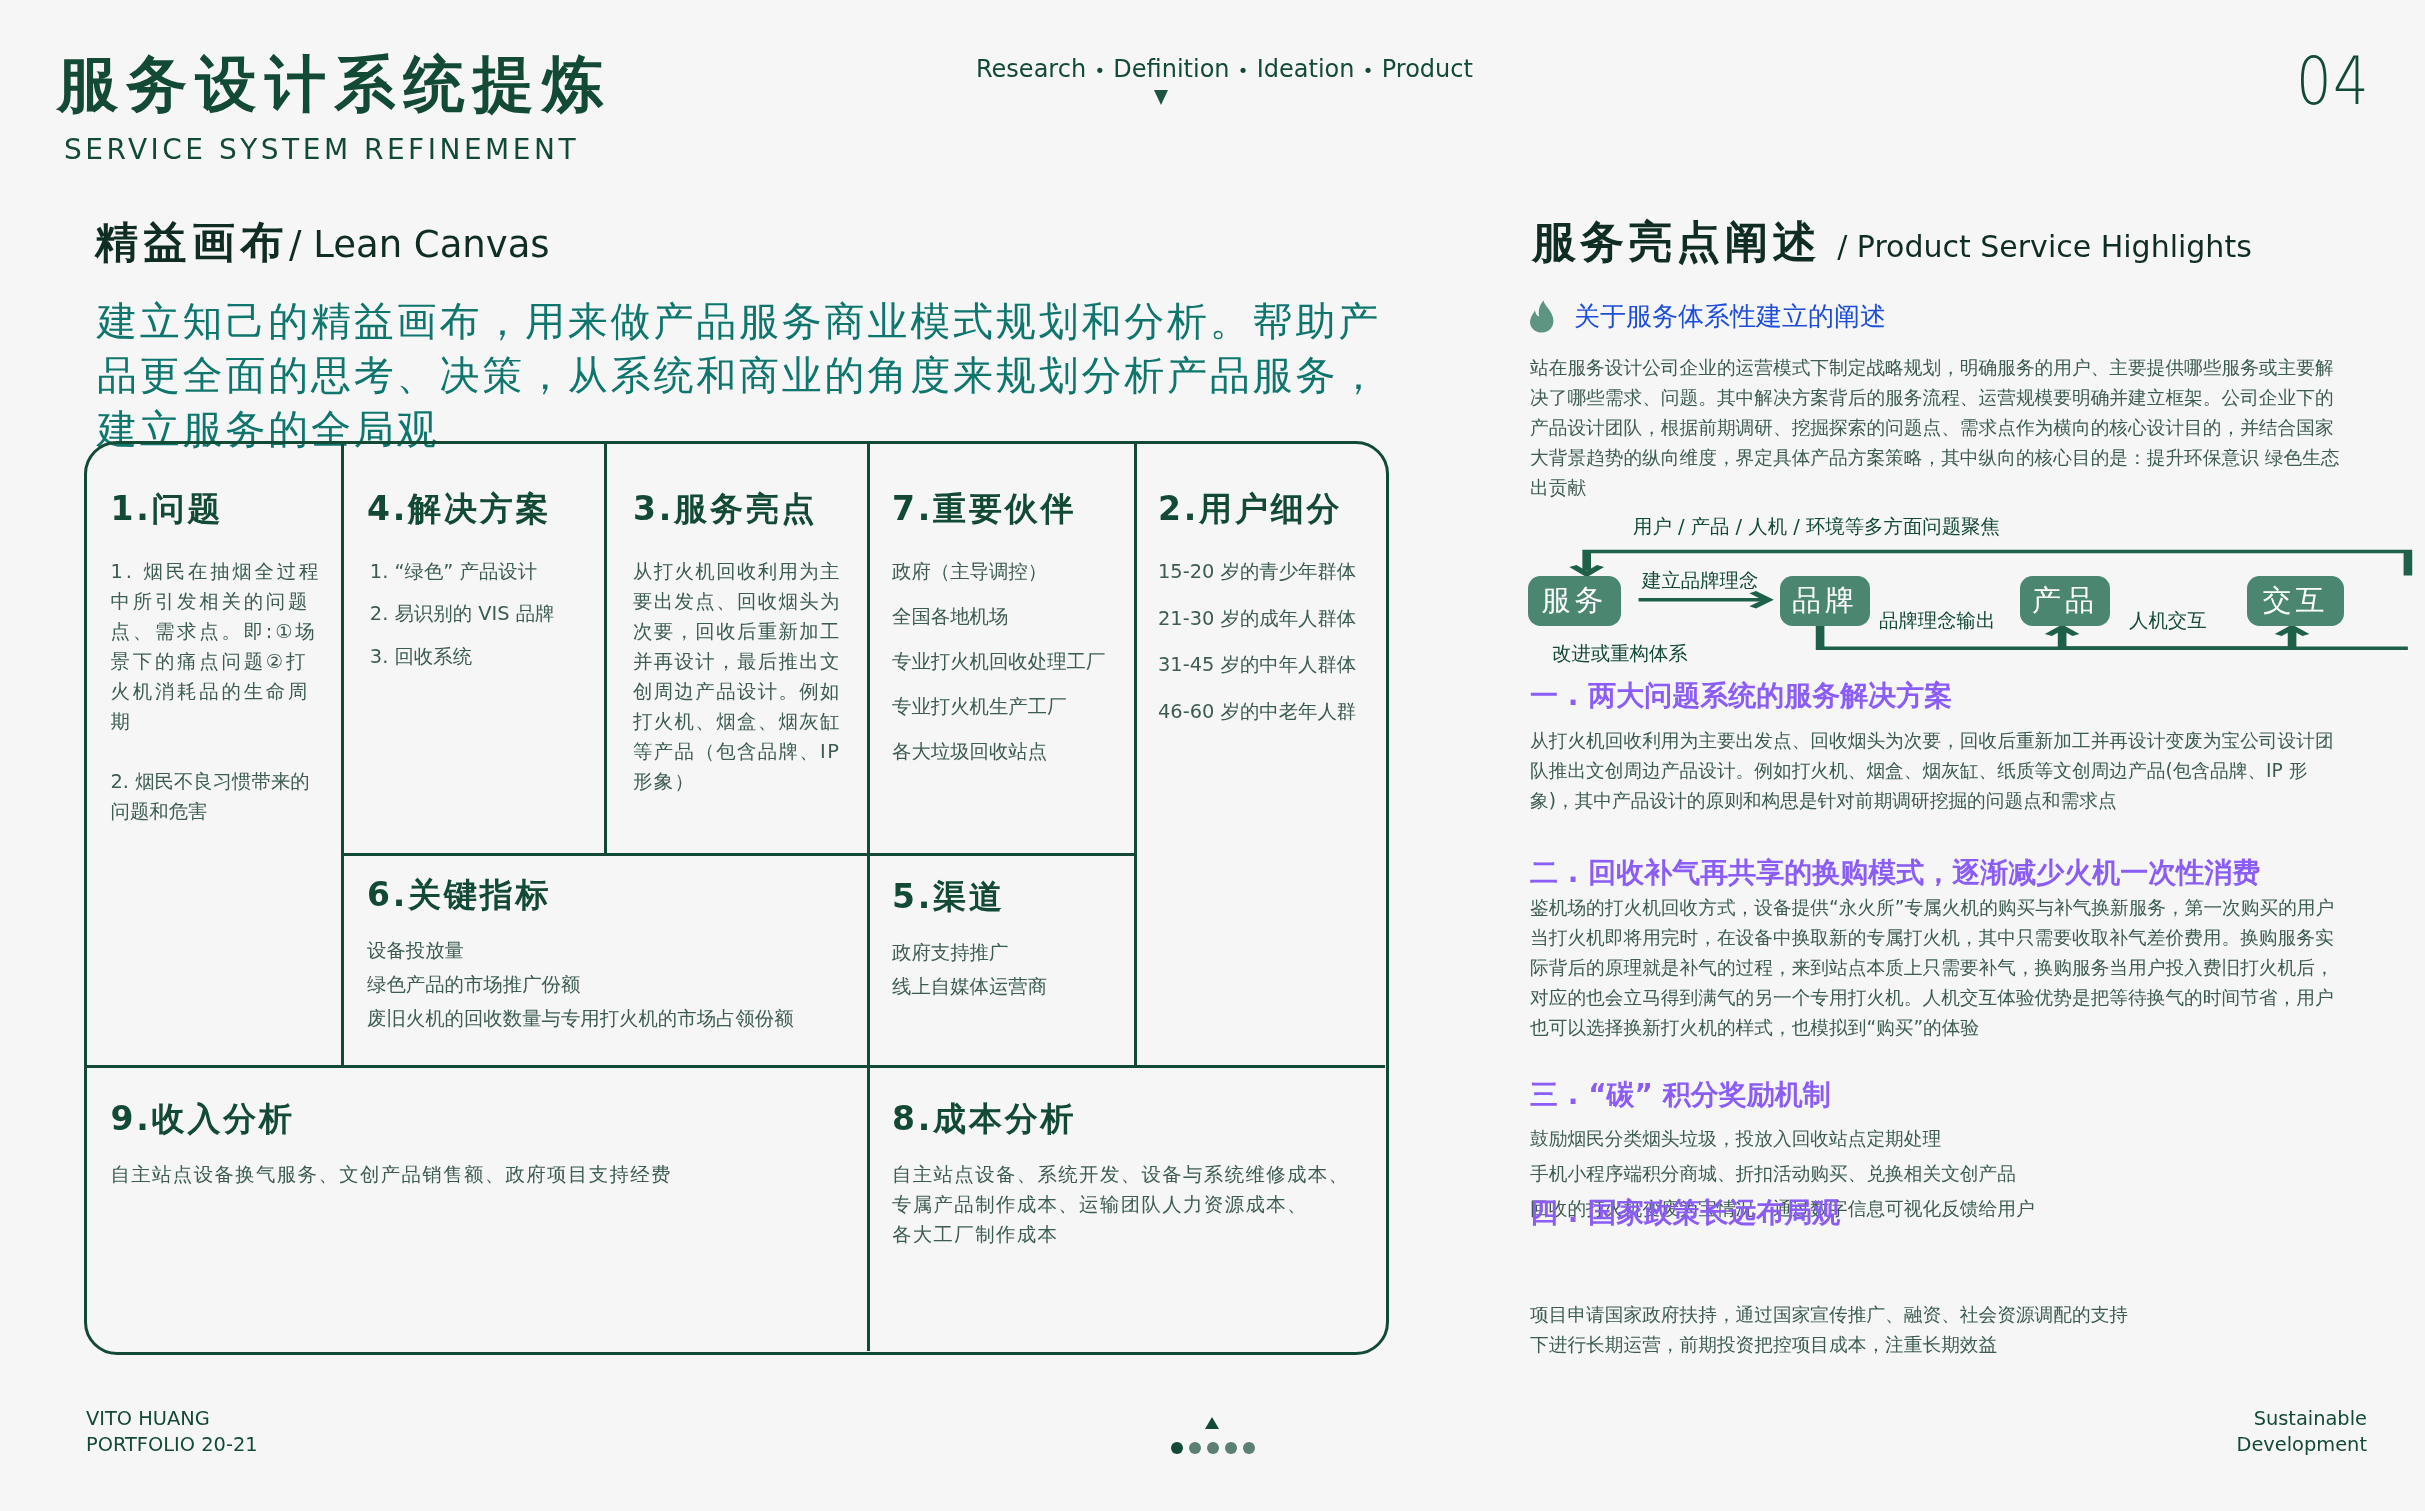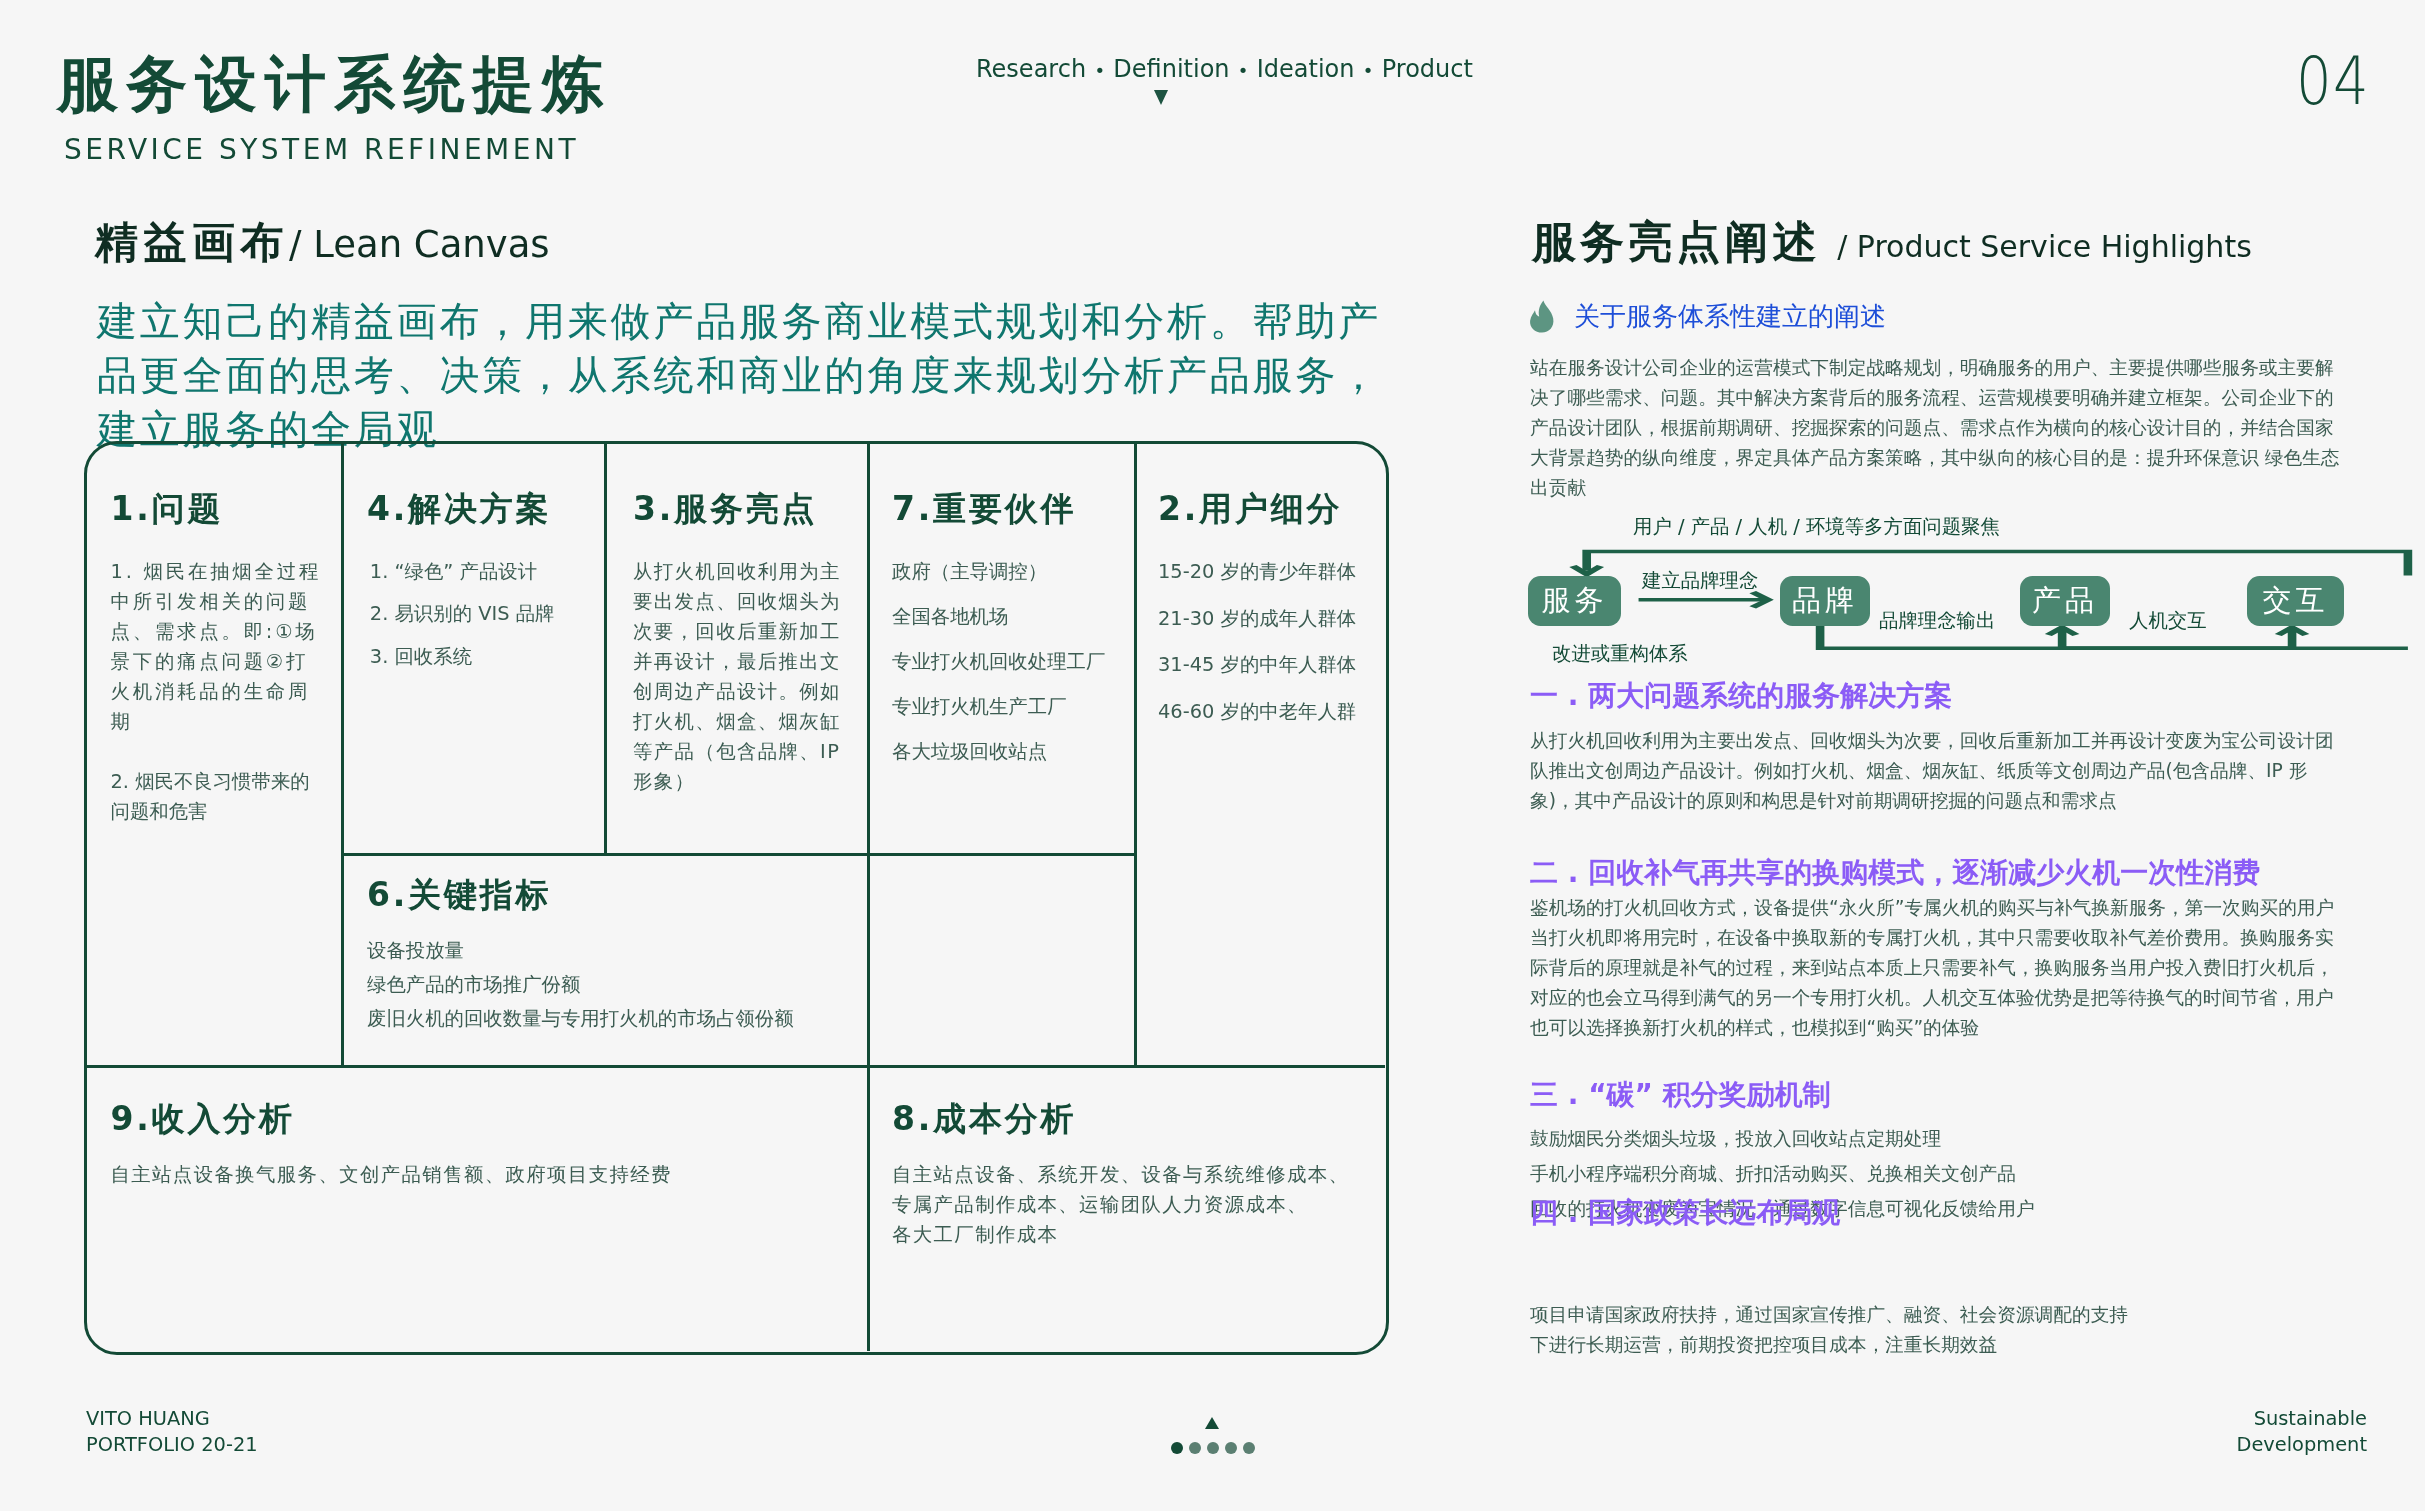--- a/index.html
+++ b/index.html
@@ -130,20 +130,27 @@
 
   <div class="cell" style="left:280px; top:429px; width:484px;">
     <h3 style="margin-bottom:18px;">6.关键指标</h3>
     <div class="items tight">
       <div>设备投放量</div>
       <div>绿色产品的市场推广份额</div>
       <div>废旧火机的回收数量与专用打火机的市场占领份额</div>
     </div>
   </div>
 
+  <div class="cell" style="left:805px; top:431px; width:235px;">
+    <h3 style="margin-bottom:18px;">5.渠道</h3>
+    <div class="items tight">
+      <div>政府支持推广</div>
+      <div>线上自媒体运营商</div>
+    </div>
+  </div>
 
   <div class="cell" style="left:23.5px; top:653px; width:733px;">
     <h3 style="margin-bottom:18px;">9.收入分析</h3>
     <div class="para">自主站点设备换气服务、文创产品销售额、政府项目支持经费</div>
   </div>
 
   <div class="cell" style="left:805px; top:653px; width:484px;">
     <h3 style="margin-bottom:18px;">8.成本分析</h3>
     <div class="para">
       <div>自主站点设备、系统开发、设备与系统维修成本、</div>

